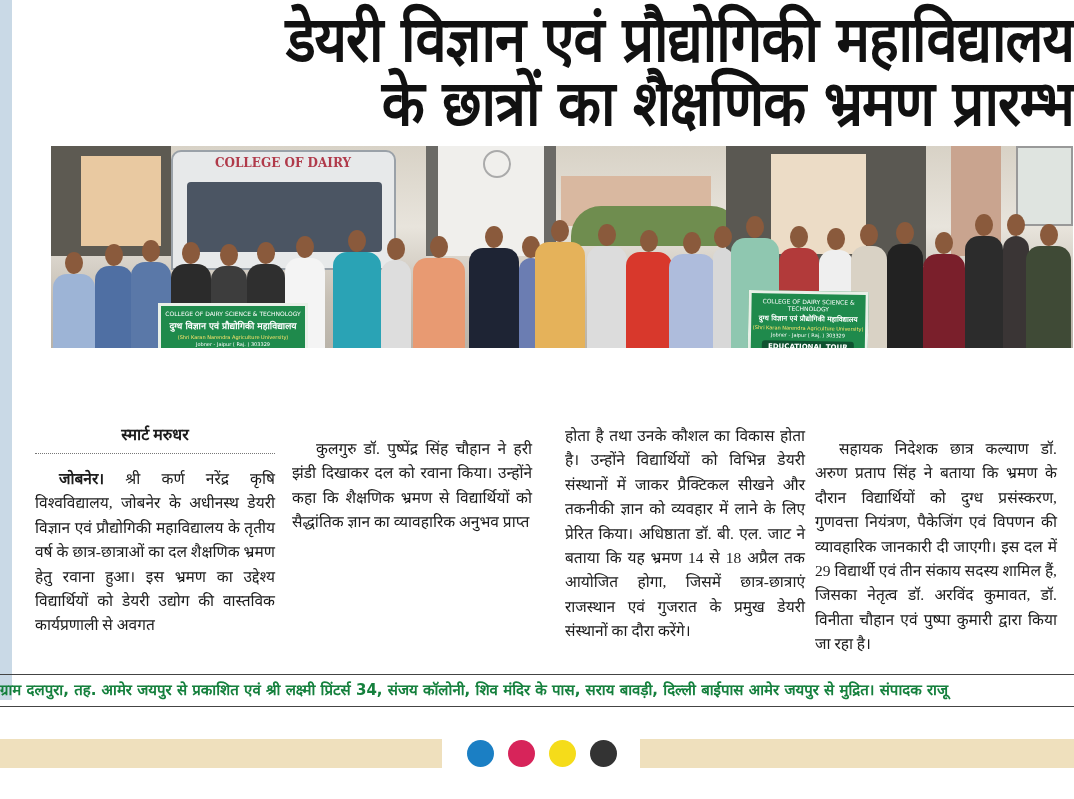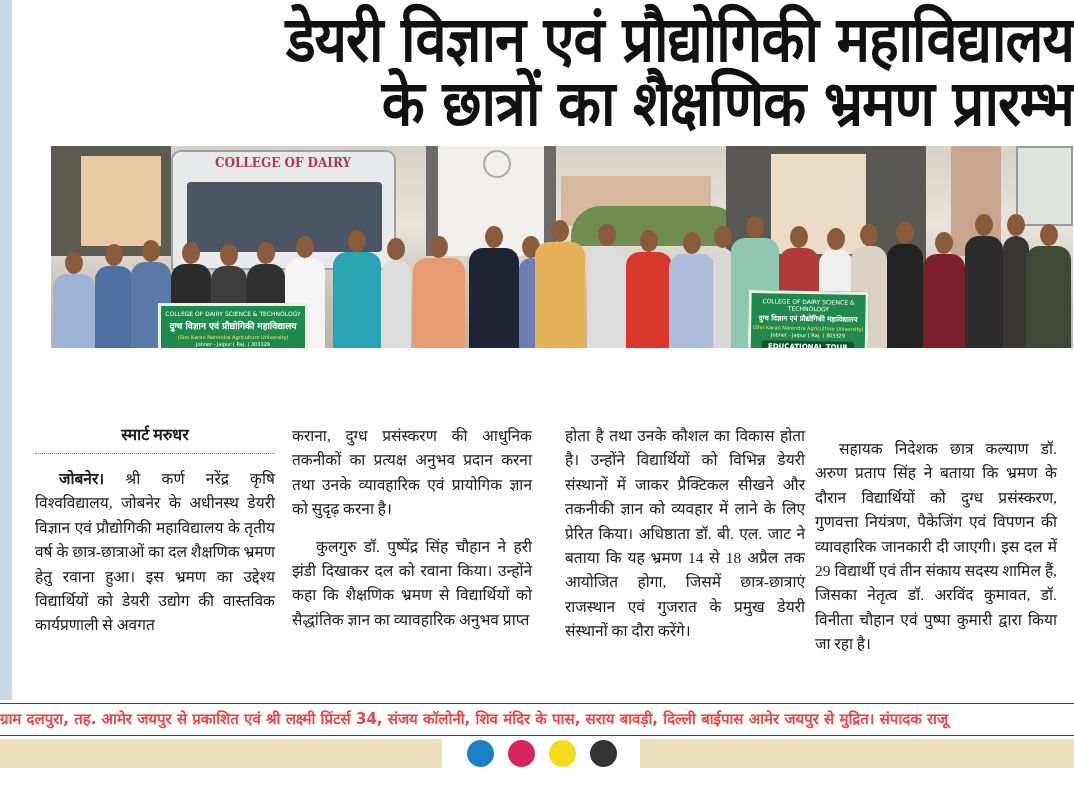--- a/index.html
+++ b/index.html
@@ -58,23 +58,23 @@
   .col-1 { left: 0; top: 0; }
   .col-2 { left: 257px; }
   .col-3 { left: 530px; }
   .col-4 { left: 780px; width: 242px; }
   .byline { font-weight: bold; text-align: center; font-size: 16px; line-height: 22px; margin-top: 0; }
   .dotted { border-bottom: 1px dotted #777; margin: 4px 0 0 0; height: 4px; }
   .col-1 .body { margin-top: 28px; }
   .dateline { font-weight: bold; }
 
   .imprint {
-    position: absolute; left: 0; top: 703px; width: 1074px; height: 33px;
+    position: absolute; left: 0; top: 674px; width: 1074px; height: 33px;
     border-top: 1px solid #444; border-bottom: 1px solid #444;
-    font-family: "DejaVu Sans", sans-serif; font-weight: bold; font-size: 15px; line-height: 31px; white-space: nowrap; overflow: hidden; color: #ef4444;
+    font-family: "DejaVu Sans", sans-serif; font-weight: bold; font-size: 15px; line-height: 31px; white-space: nowrap; overflow: hidden; color: #15803d;
   }
   .beige { position: absolute; top: 739px; height: 29px; background: #efe0bd; }
   .beige-left { left: 0; width: 442px; }
   .beige-right { left: 640px; width: 434px; }
   .reg-dot { position: absolute; top: 740px; width: 27px; height: 27px; border-radius: 50%; filter: blur(0.6px); }
 </style>
 </head>
 <body>
 
 <div class="left-strip"></div>
@@ -199,21 +199,20 @@
   </div>
 </figure>
 
 <section class="columns">
   <div class="col col-1">
     <div class="byline">स्मार्ट मरुधर</div>
     <div class="dotted"></div>
     <p class="body indent"><span class="dateline">जोबनेर।</span> <span>श्री कर्ण नरेंद्र कृषि विश्वविद्यालय, जोबनेर के अधीनस्थ डेयरी विज्ञान एवं प्रौद्योगिकी महाविद्यालय के तृतीय वर्ष के छात्र-छात्राओं का दल शैक्षणिक भ्रमण हेतु रवाना हुआ। इस भ्रमण का उद्देश्य विद्यार्थियों को डेयरी उद्योग की वास्तविक कार्यप्रणाली से अवगत</span></p>
   </div>
   <div class="col col-2">
-    <p>कराना, दुग्ध प्रसंस्करण की आधुनिक तकनीकों का प्रत्यक्ष अनुभव प्रदान करना तथा उनके व्यावहारिक एवं प्रायोगिक ज्ञान को सुदृढ़ करना है।</p>
     <p class="indent">कुलगुरु डॉ. पुष्पेंद्र सिंह चौहान ने हरी झंडी दिखाकर दल को रवाना किया। उन्होंने कहा कि शैक्षणिक भ्रमण से विद्यार्थियों को सैद्धांतिक ज्ञान का व्यावहारिक अनुभव प्राप्त</p>
   </div>
   <div class="col col-3">
     <p>होता है तथा उनके कौशल का विकास होता है। उन्होंने विद्यार्थियों को विभिन्न डेयरी संस्थानों में जाकर प्रैक्टिकल सीखने और तकनीकी ज्ञान को व्यवहार में लाने के लिए प्रेरित किया। अधिष्ठाता डॉ. बी. एल. जाट ने बताया कि यह भ्रमण 14 से 18 अप्रैल तक आयोजित होगा, जिसमें छात्र-छात्राएं राजस्थान एवं गुजरात के प्रमुख डेयरी संस्थानों का दौरा करेंगे।</p>
   </div>
   <div class="col col-4">
     <p class="indent">सहायक निदेशक छात्र कल्याण डॉ. अरुण प्रताप सिंह ने बताया कि भ्रमण के दौरान विद्यार्थियों को दुग्ध प्रसंस्करण, गुणवत्ता नियंत्रण, पैकेजिंग एवं विपणन की व्यावहारिक जानकारी दी जाएगी। इस दल में 29 विद्यार्थी एवं तीन संकाय सदस्य शामिल हैं, जिसका नेतृत्व डॉ. अरविंद कुमावत, डॉ. विनीता चौहान एवं पुष्पा कुमारी द्वारा किया जा रहा है।</p>
   </div>
 </section>
 

